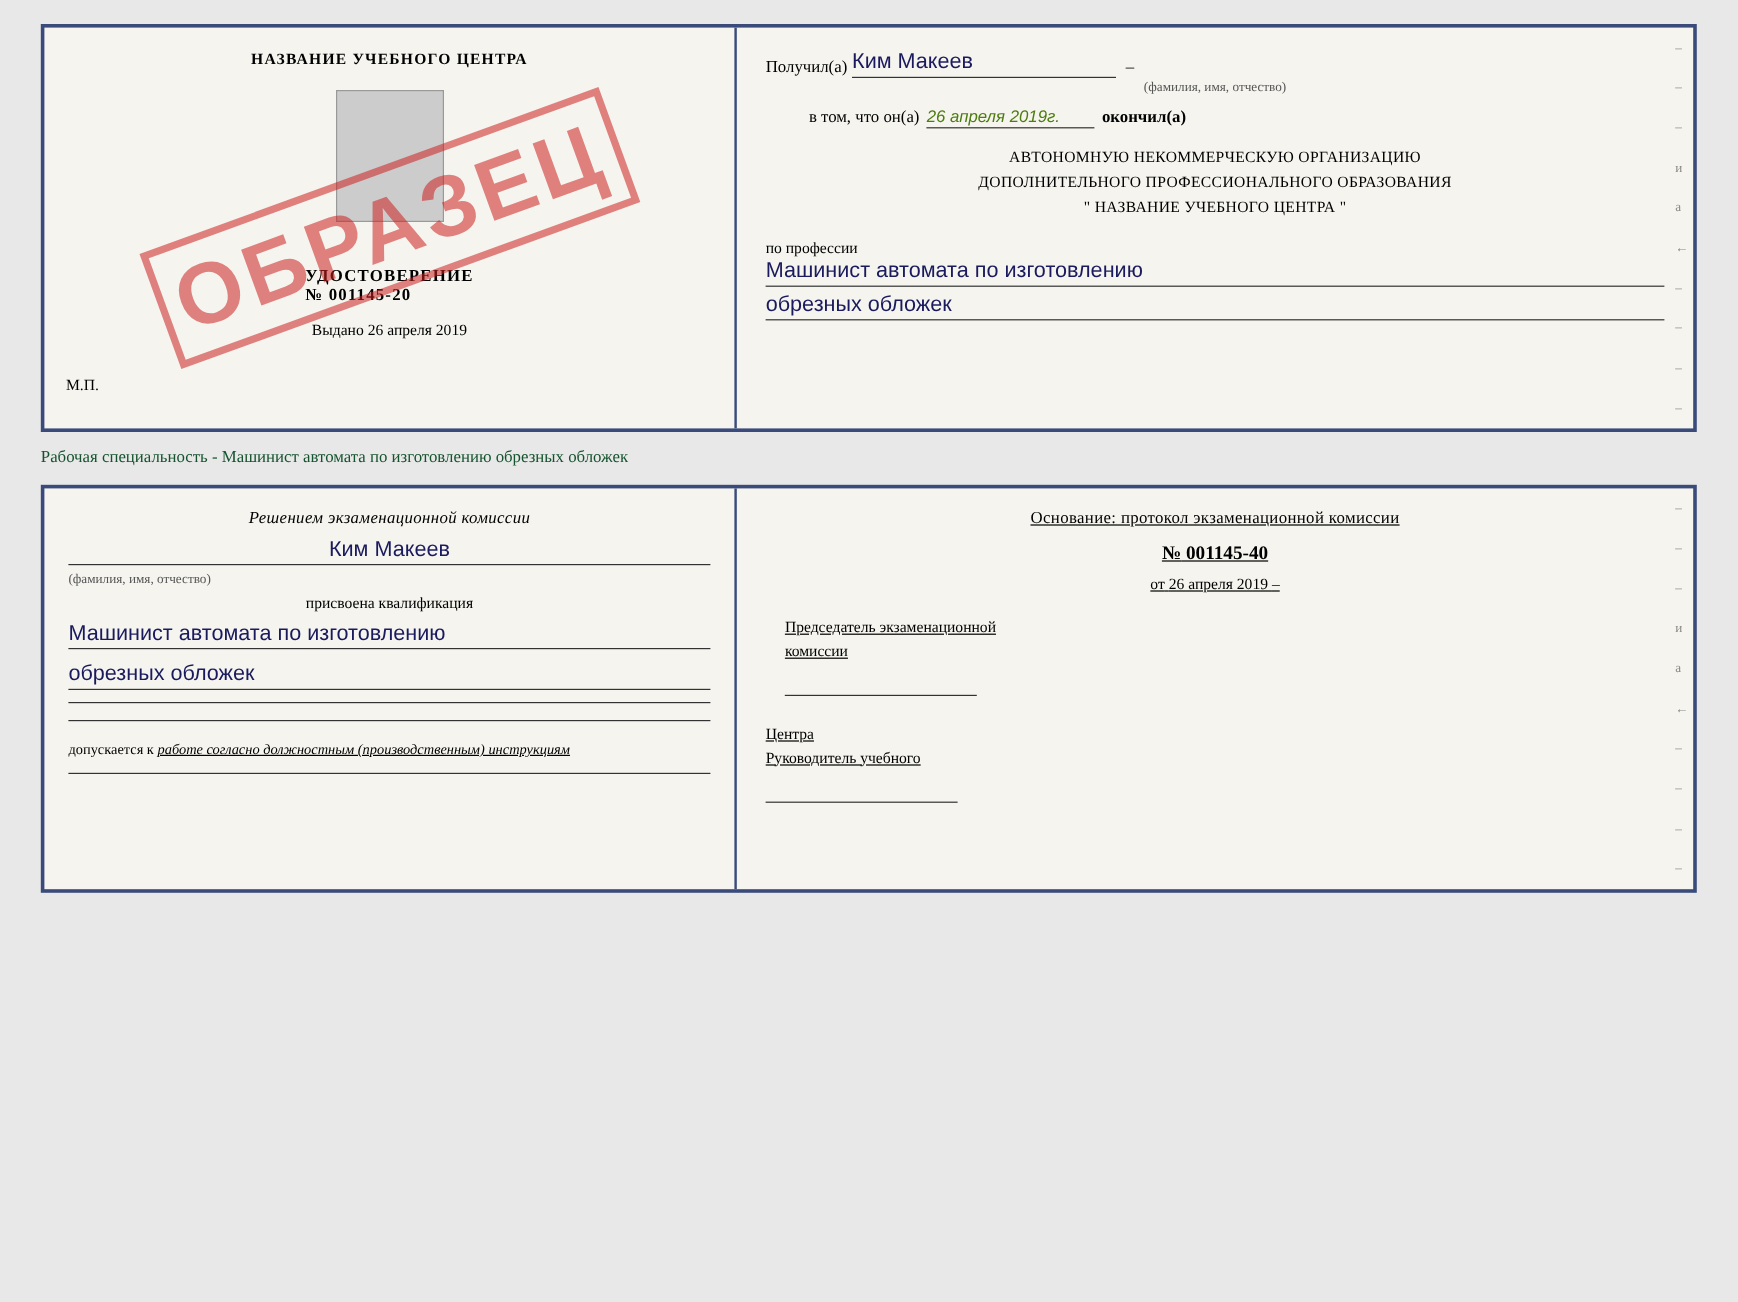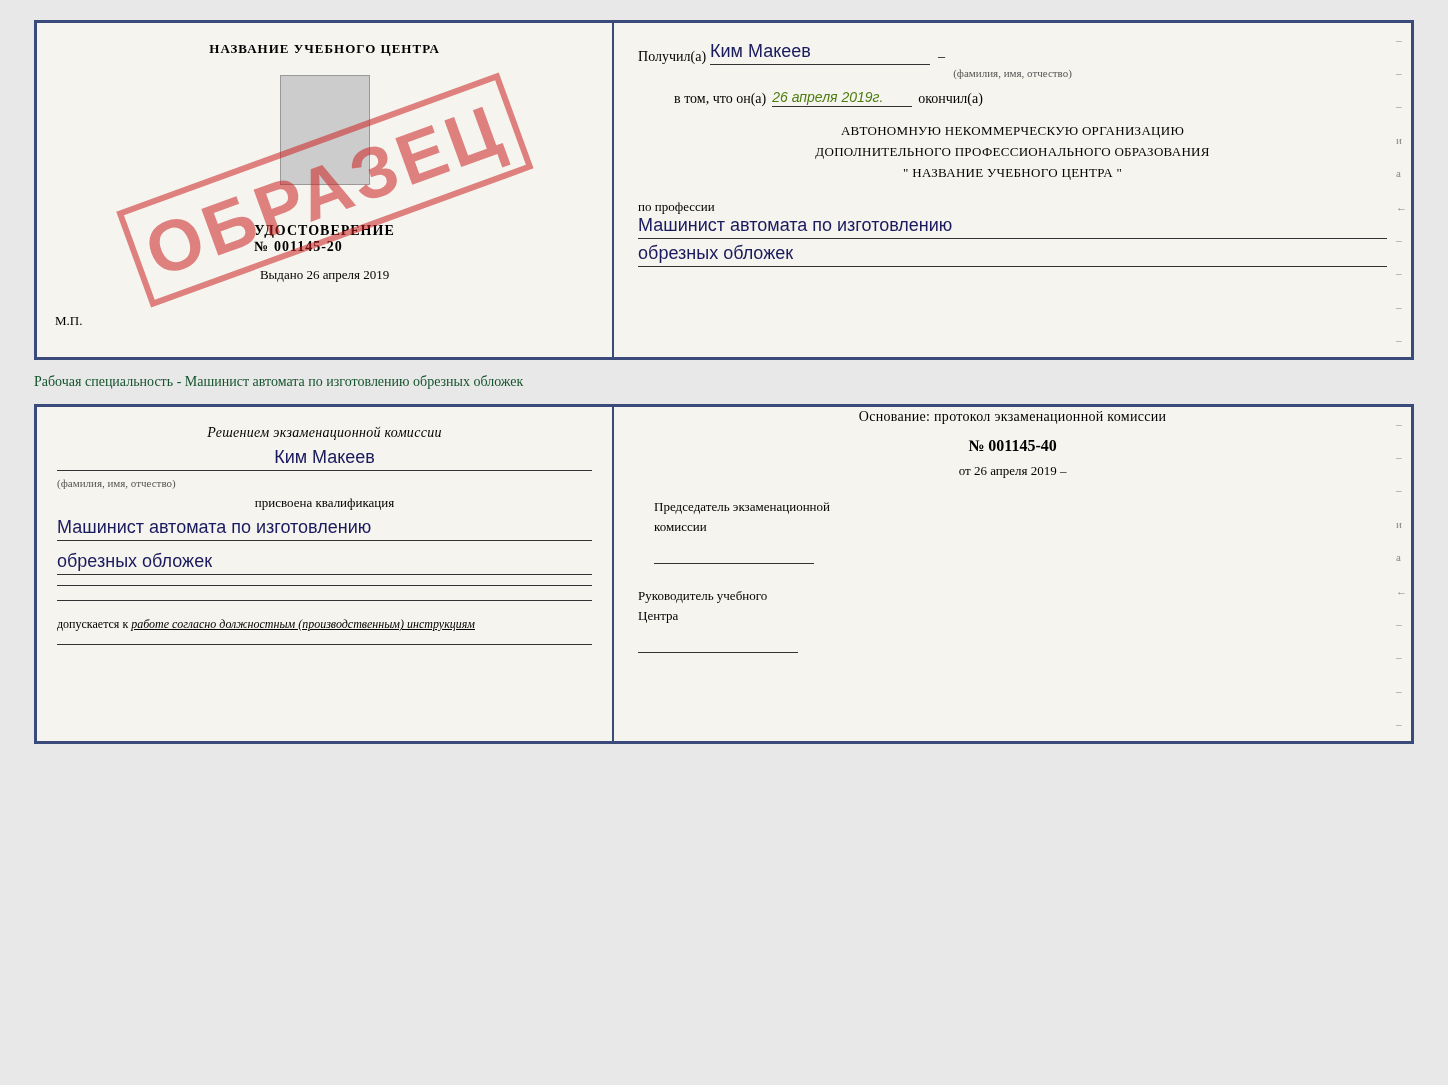--- a/index.html
+++ b/index.html
@@ -162,20 +162,21 @@
       font-size: 14px;
       font-style: italic;
       color: #4d7c0f;
       border-bottom: 1px solid #333;
       padding-bottom: 1px;
       min-width: 140px;
     }
 
     .okochil-text {
       font-size: 14px;
+      font-weight: bold;
     }
 
     .org-block {
       font-size: 13px;
       text-align: center;
       text-transform: uppercase;
       line-height: 1.6;
       letter-spacing: 0.3px;
       margin-top: 4px;
     }
@@ -228,25 +229,26 @@
       border-right: 2px solid #3a4a7a;
       padding: 18px 20px 12px 20px;
       display: flex;
       flex-direction: column;
       gap: 6px;
       position: relative;
     }
 
     .exam-right {
       width: 58%;
-      padding: 2px 24px 12px 24px;
+      padding: 18px 24px 12px 24px;
       display: flex;
       flex-direction: column;
       gap: 8px;
       position: relative;
+      text-decoration: underline;
     }
 
     .resheniem-text {
       font-size: 14px;
       text-align: center;
       letter-spacing: 0.3px;
       font-style: italic;
     }
 
     .komissia-name-hand {
@@ -455,22 +457,22 @@
         <span> –</span>
       </div>
 
       <div class="predsedatel-block">
         <div>Председатель экзаменационной</div>
         <div>комиссии</div>
         <div class="sign-line"></div>
       </div>
 
       <div class="rukovoditel-block">
+        <div>Центра</div>
         <div>Руководитель учебного</div>
-        <div>Центра</div>
         <div class="sign-line"></div>
       </div>
 
       <div class="right-sidebar-marks2">
         <span>–</span>
         <span>–</span>
         <span>–</span>
         <span>и</span>
         <span>а</span>
         <span>←</span>

